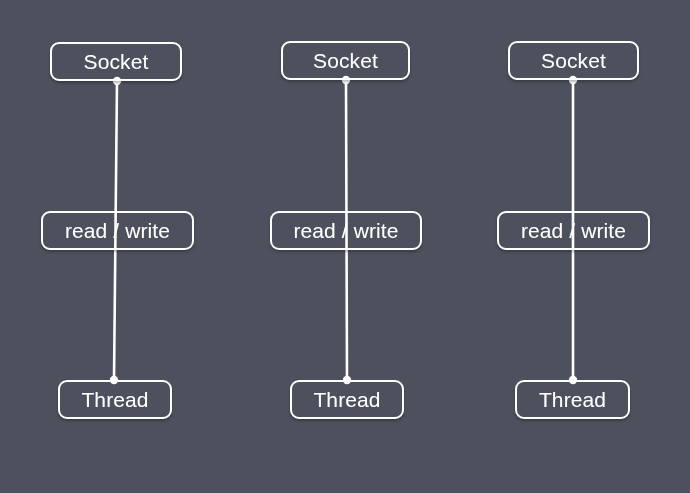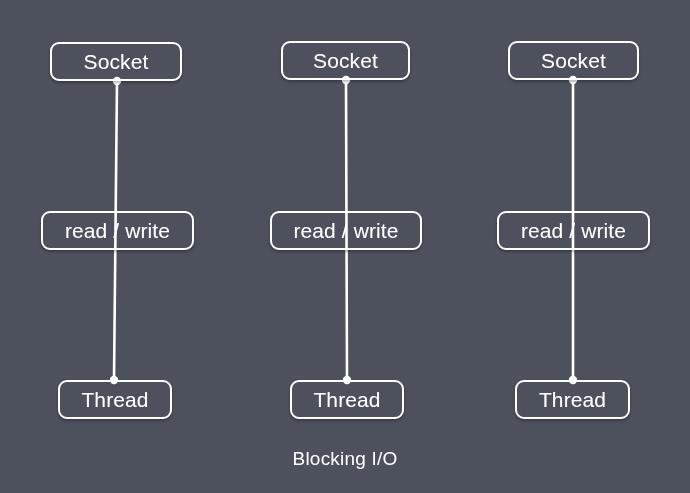--- a/index.html
+++ b/index.html
@@ -114,15 +114,14 @@
     </div>
     <div class="node" style="left: 497px; top: 211px; width: 153px; height: 39px; border-color: rgb(255, 255, 255); color: rgb(255, 255, 255);">
       <span class="node-label">read / write</span>
     </div>
     <div class="node" style="left: 515px; top: 380px; width: 115px; height: 39px; border-color: rgb(255, 255, 255); color: rgb(255, 255, 255);">
       <span class="node-label">Thread</span>
     </div>
 
   </div>
 
-  <div class="caption" style="top: 448px; left: 0px; color: rgb(255, 255, 255);">Blocking I/O</div>
 
 </div>
 
 </body></html>

